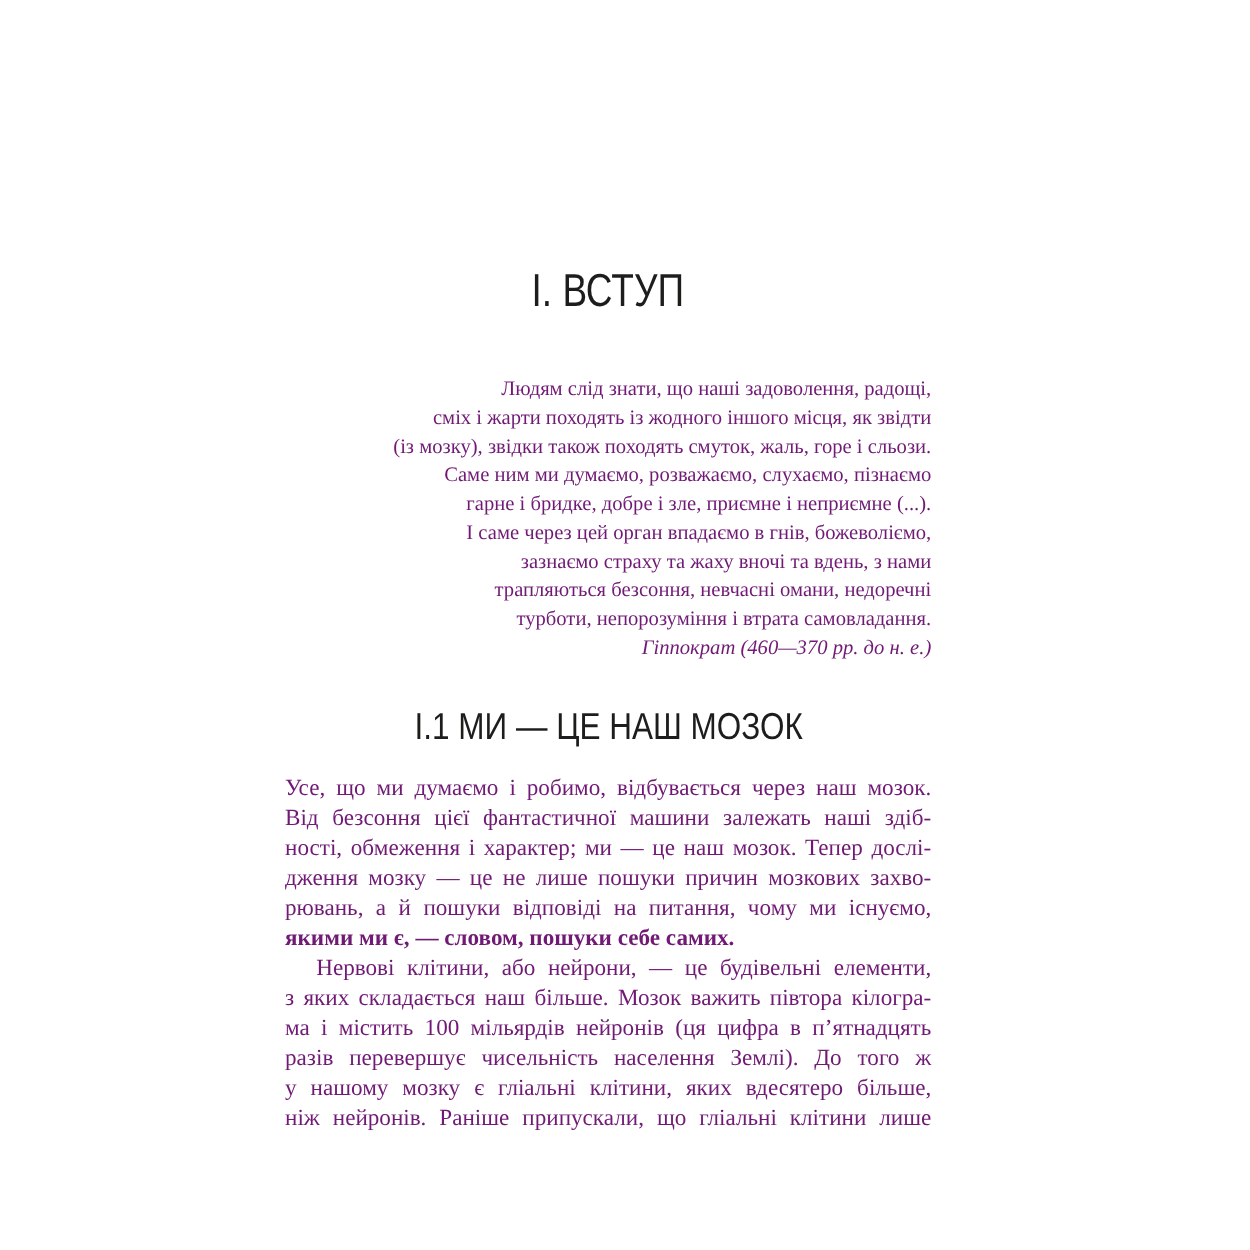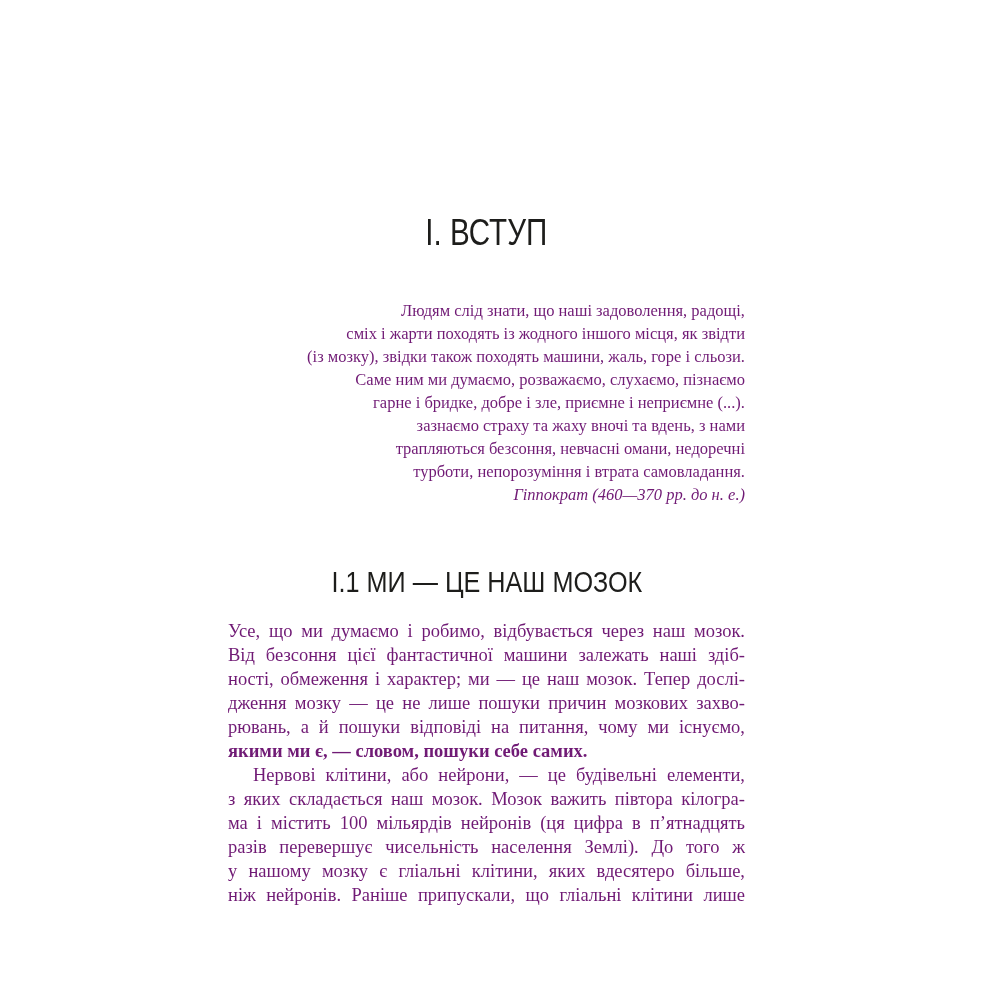--- a/index.html
+++ b/index.html
@@ -97,23 +97,24 @@
 
 <div class="page">
 
   <div class="column chapter-title">
     <span class="condensed">І. ВСТУП</span>
   </div>
 
   <div class="column epigraph">
     <div class="eline">Людям слід знати, що наші задоволення, радощі,</div>
     <div class="eline">сміх і жарти походять із жодного іншого місця, як звідти</div>
-    <div class="eline">(із мозку), звідки також походять машини, жаль, горе і сльози.</div>
+    <div class="eline">(із мозку), звідки також походять смуток, жаль, горе і сльози.</div>
     <div class="eline">Саме ним ми думаємо, розважаємо, слухаємо, пізнаємо</div>
     <div class="eline">гарне і бридке, добре і зле, приємне і неприємне (...).</div>
+    <div class="eline">І саме через цей орган впадаємо в гнів, божеволіємо,</div>
     <div class="eline">зазнаємо страху та жаху вночі та вдень, з нами</div>
     <div class="eline">трапляються безсоння, невчасні омани, недоречні</div>
     <div class="eline">турботи, непорозуміння і втрата самовладання.</div>
     <div class="eline attribution">Гіппократ (460—370 рр. до н. е.)</div>
   </div>
 
   <div class="column section-heading">
     <span class="condensed">І.1 МИ — ЦЕ НАШ МОЗОК</span>
   </div>
 
@@ -121,21 +122,21 @@
     <div class="paragraph">
       <div class="bline">Усе, що ми думаємо і робимо, відбувається через наш мозок.</div>
       <div class="bline">Від безсоння цієї фантастичної машини залежать наші здіб-</div>
       <div class="bline">ності, обмеження і характер; ми — це наш мозок. Тепер дослі-</div>
       <div class="bline">дження мозку — це не лише пошуки причин мозкових захво-</div>
       <div class="bline">рювань, а й пошуки відповіді на питання, чому ми існуємо,</div>
       <div class="bline ragged">якими ми є, — словом, пошуки себе самих.</div>
     </div>
     <div class="paragraph">
       <div class="bline indent">Нервові клітини, або нейрони, — це будівельні елементи,</div>
-      <div class="bline">з яких складається наш мозок. Мозок важить півтора кілогра-</div>
+      <div class="bline">з яких складається наш більше. Мозок важить півтора кілогра-</div>
       <div class="bline">ма і містить 100 мільярдів нейронів (ця цифра в п’ятнадцять</div>
       <div class="bline">разів перевершує чисельність населення Землі). До того ж</div>
       <div class="bline">у нашому мозку є гліальні клітини, яких вдесятеро більше,</div>
       <div class="bline">ніж нейронів. Раніше припускали, що гліальні клітини лише</div>
     </div>
   </div>
 
 </div>
 
 </body></html>

